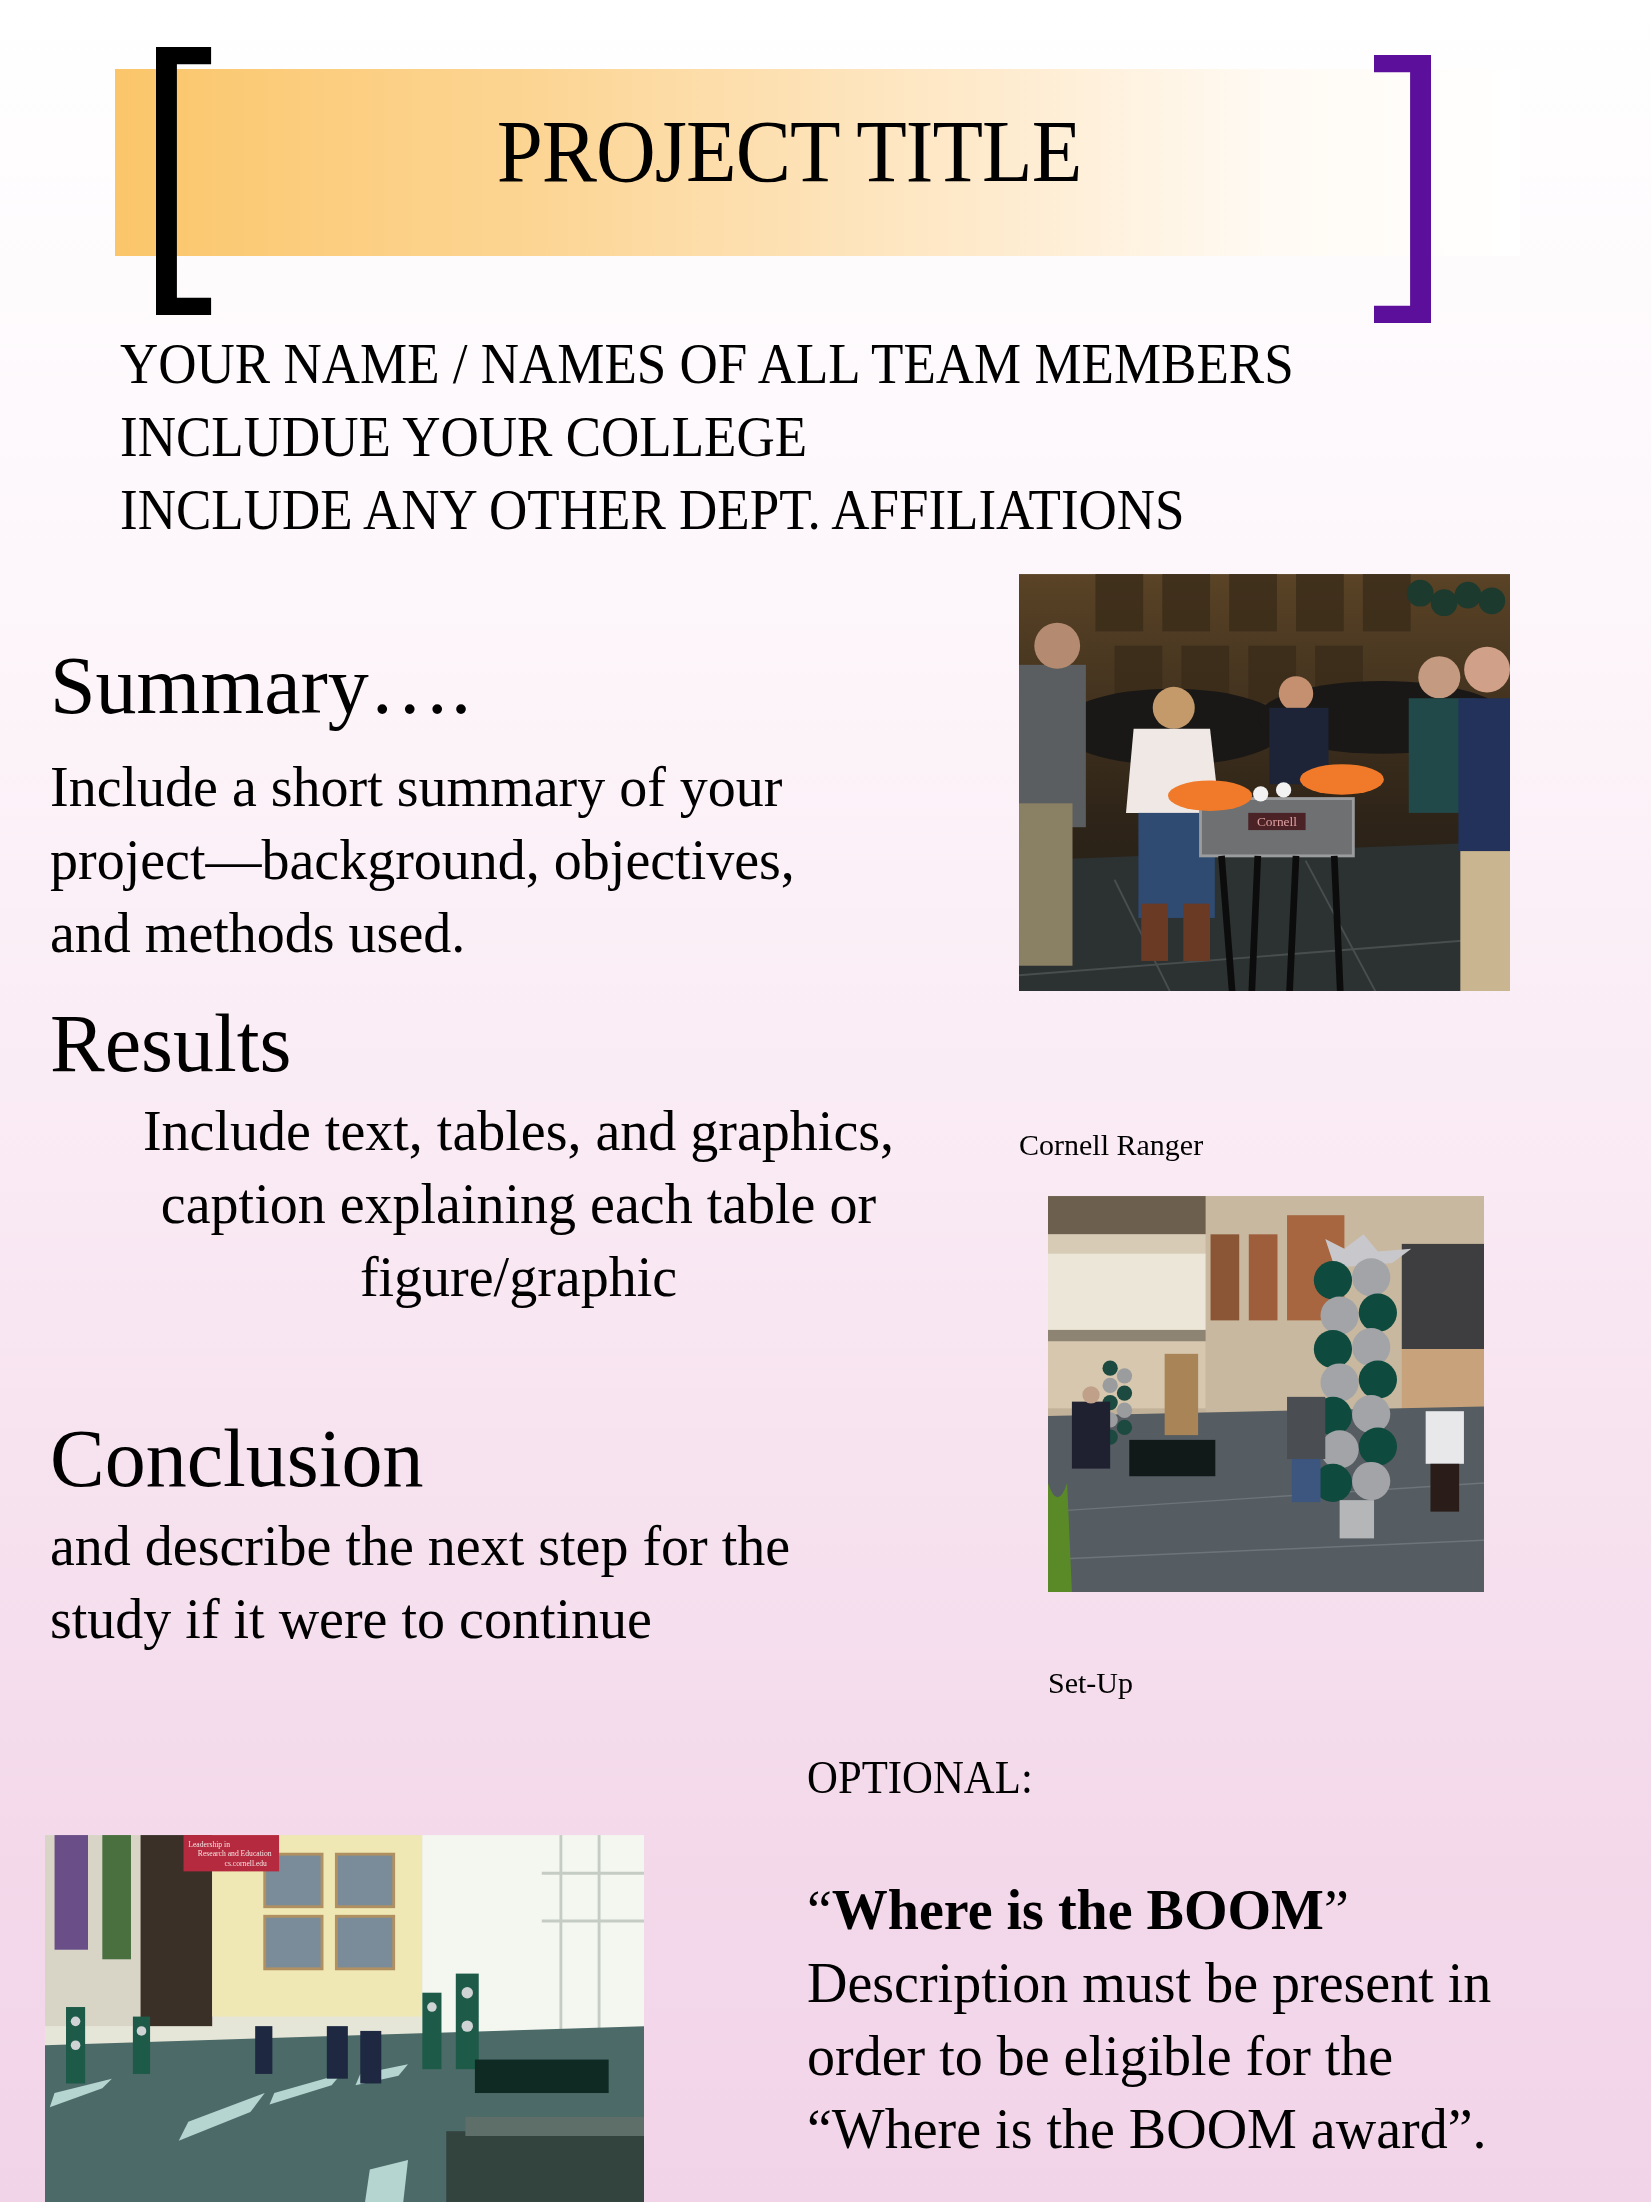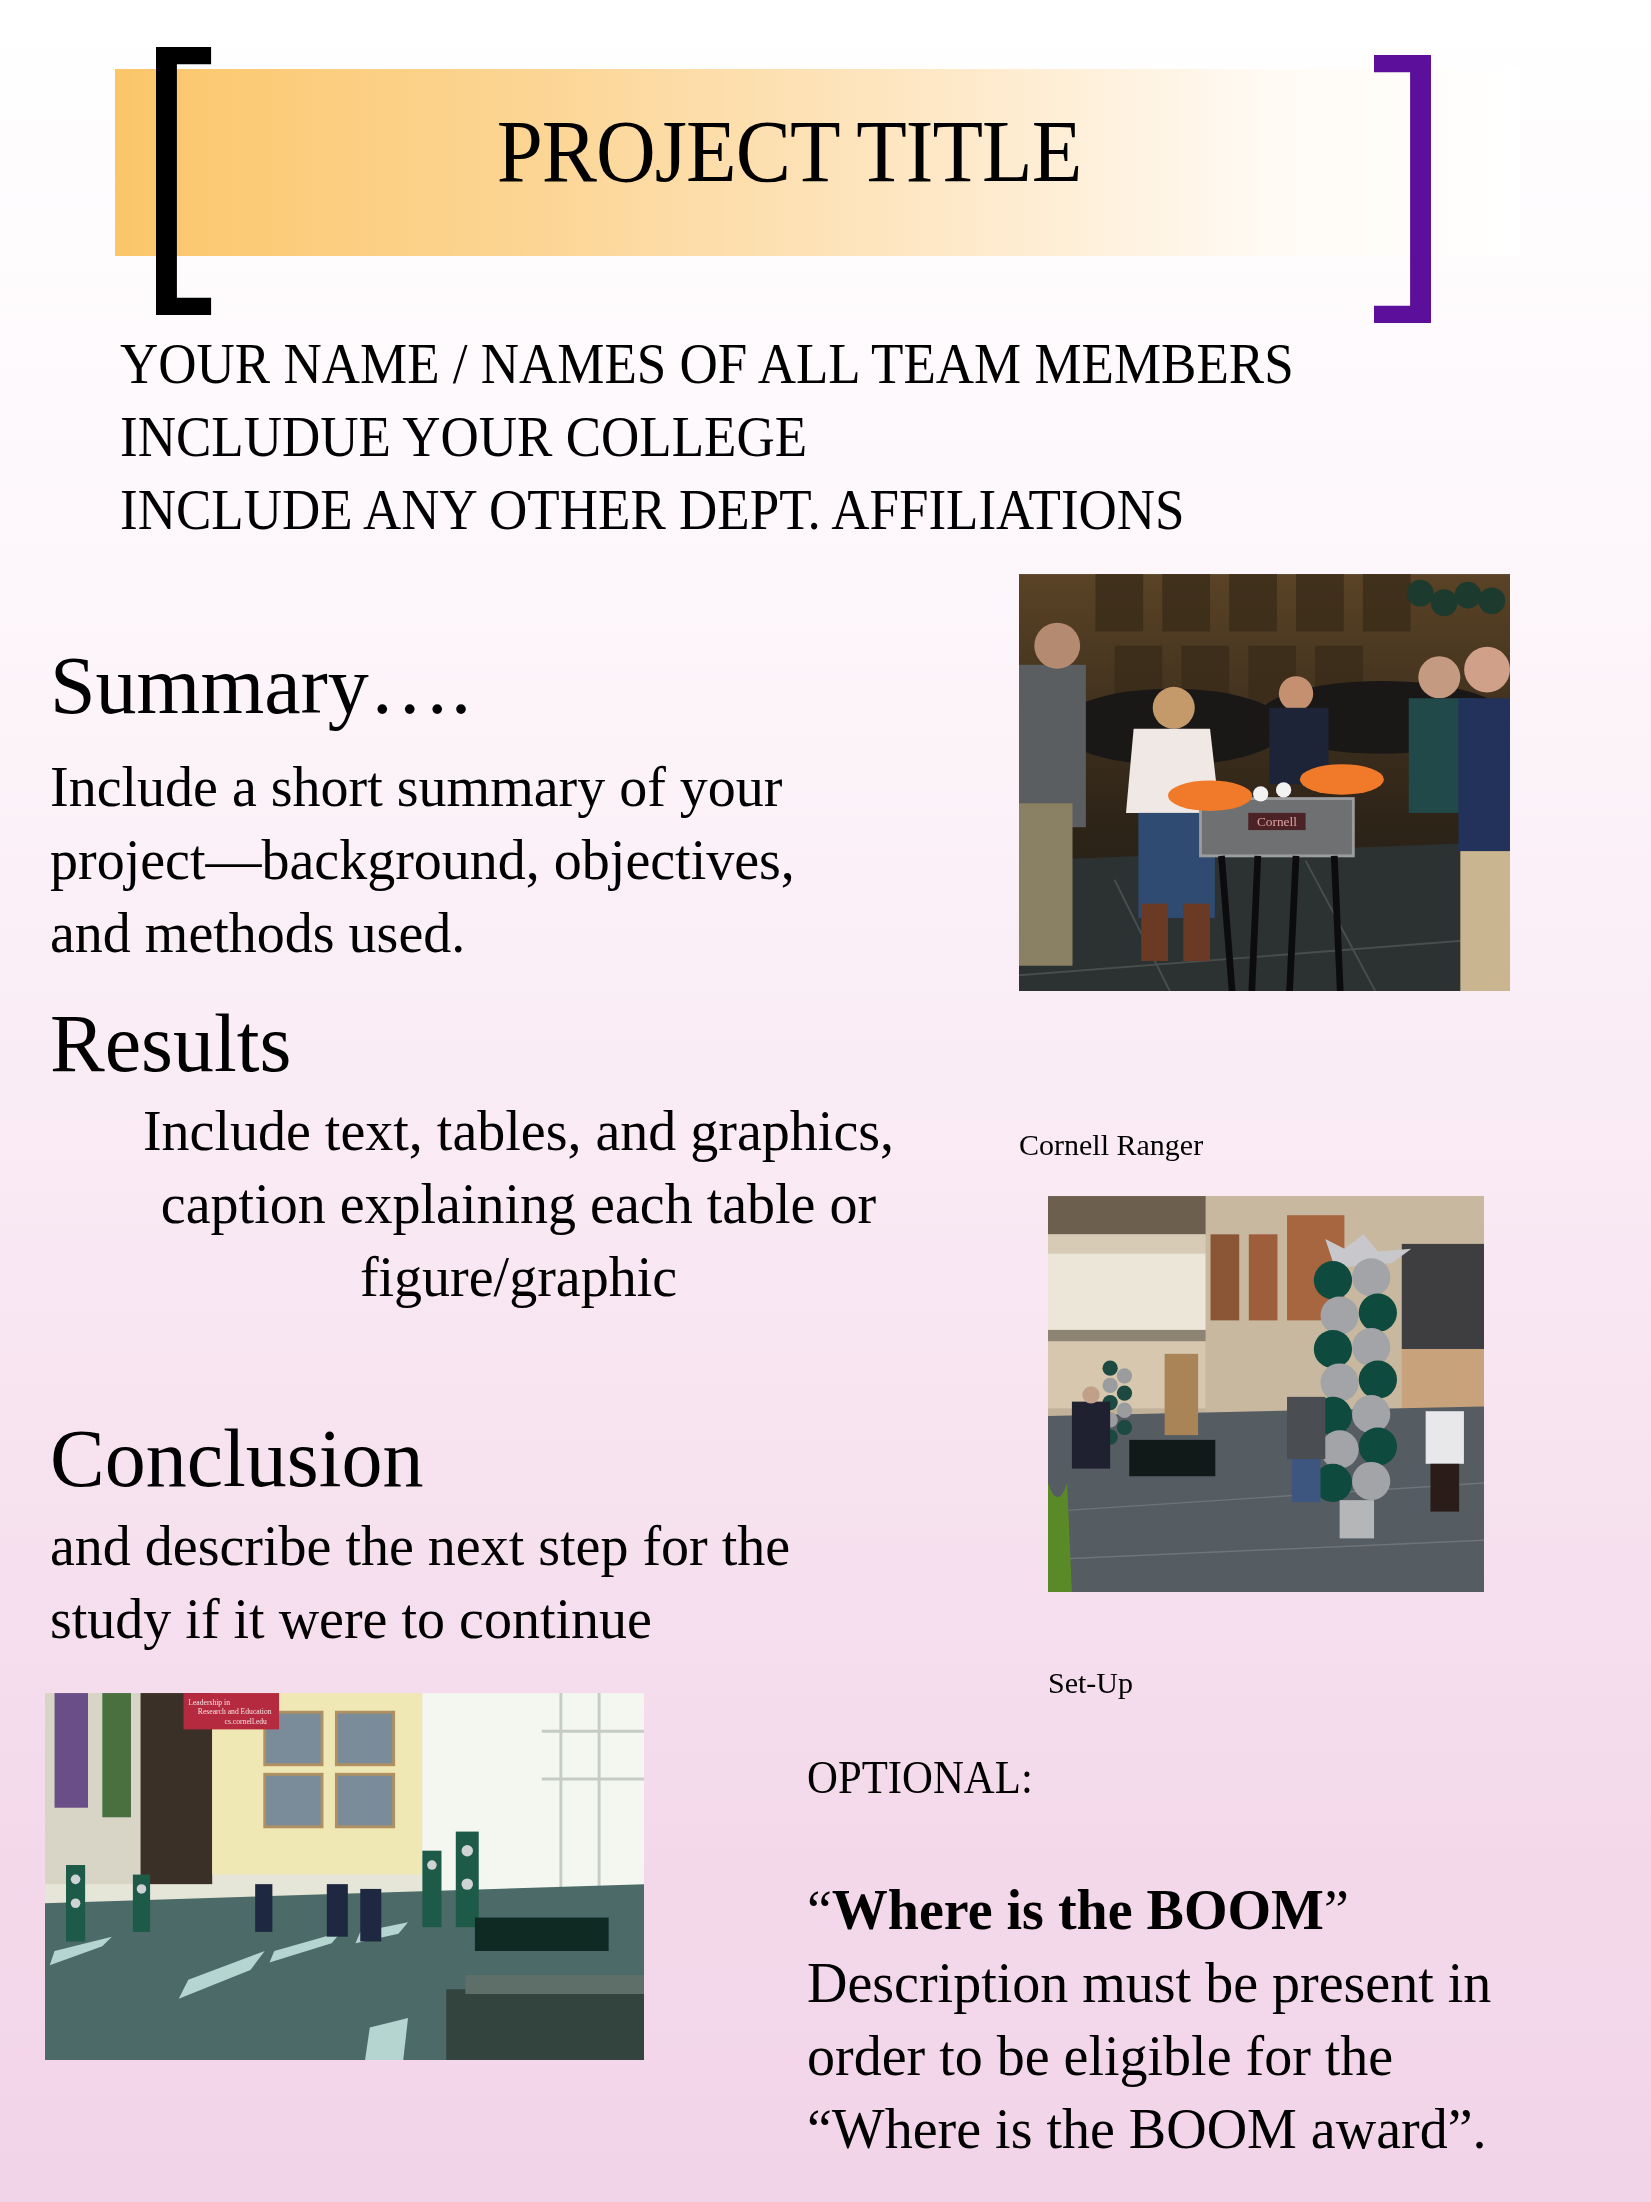--- a/index.html
+++ b/index.html
@@ -41,21 +41,21 @@
   .res-h { top: 998px; }
   .res-b { top: 1095px; text-align: center; }
   .con-h { top: 1413px; }
   .con-b { top: 1510px; }
 
   
   .photo { overflow: hidden; }
   .photo svg { display: block; }
   .photo-ranger { left: 1019px; top: 574px; width: 491px; height: 417px; }
   .photo-setup { left: 1048px; top: 1196px; width: 436px; height: 396px; }
-  .photo-atrium { left: 45px; top: 1693px; width: 599px; height: 367px; }
+  .photo-atrium { left: 45px; top: 1835px; width: 599px; height: 367px; }
 
   .caption { font-size: 30px; line-height: 54px; text-align: left; }
   .cap-ranger { left: 1019px; top: 1118px; width: 491px; }
   .cap-setup { left: 1048px; top: 1648px; width: 436px; margin-top: 8px; }
 
   
   .optional-label { left: 807px; top: 1751px; font-size: 46px; line-height: 54px; transform: scaleX(0.93); transform-origin: left top; }
   .boom-block { left: 807px; top: 1874px; width: 822px; font-size: 56px; line-height: 73px; white-space: nowrap; }
   .boom-title b { font-weight: bold; }
 </style>

